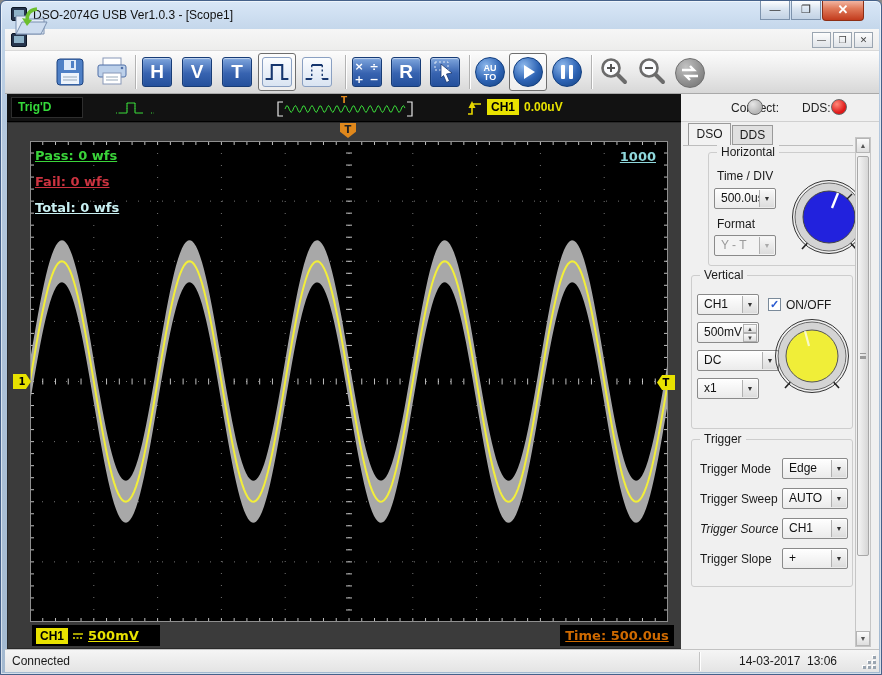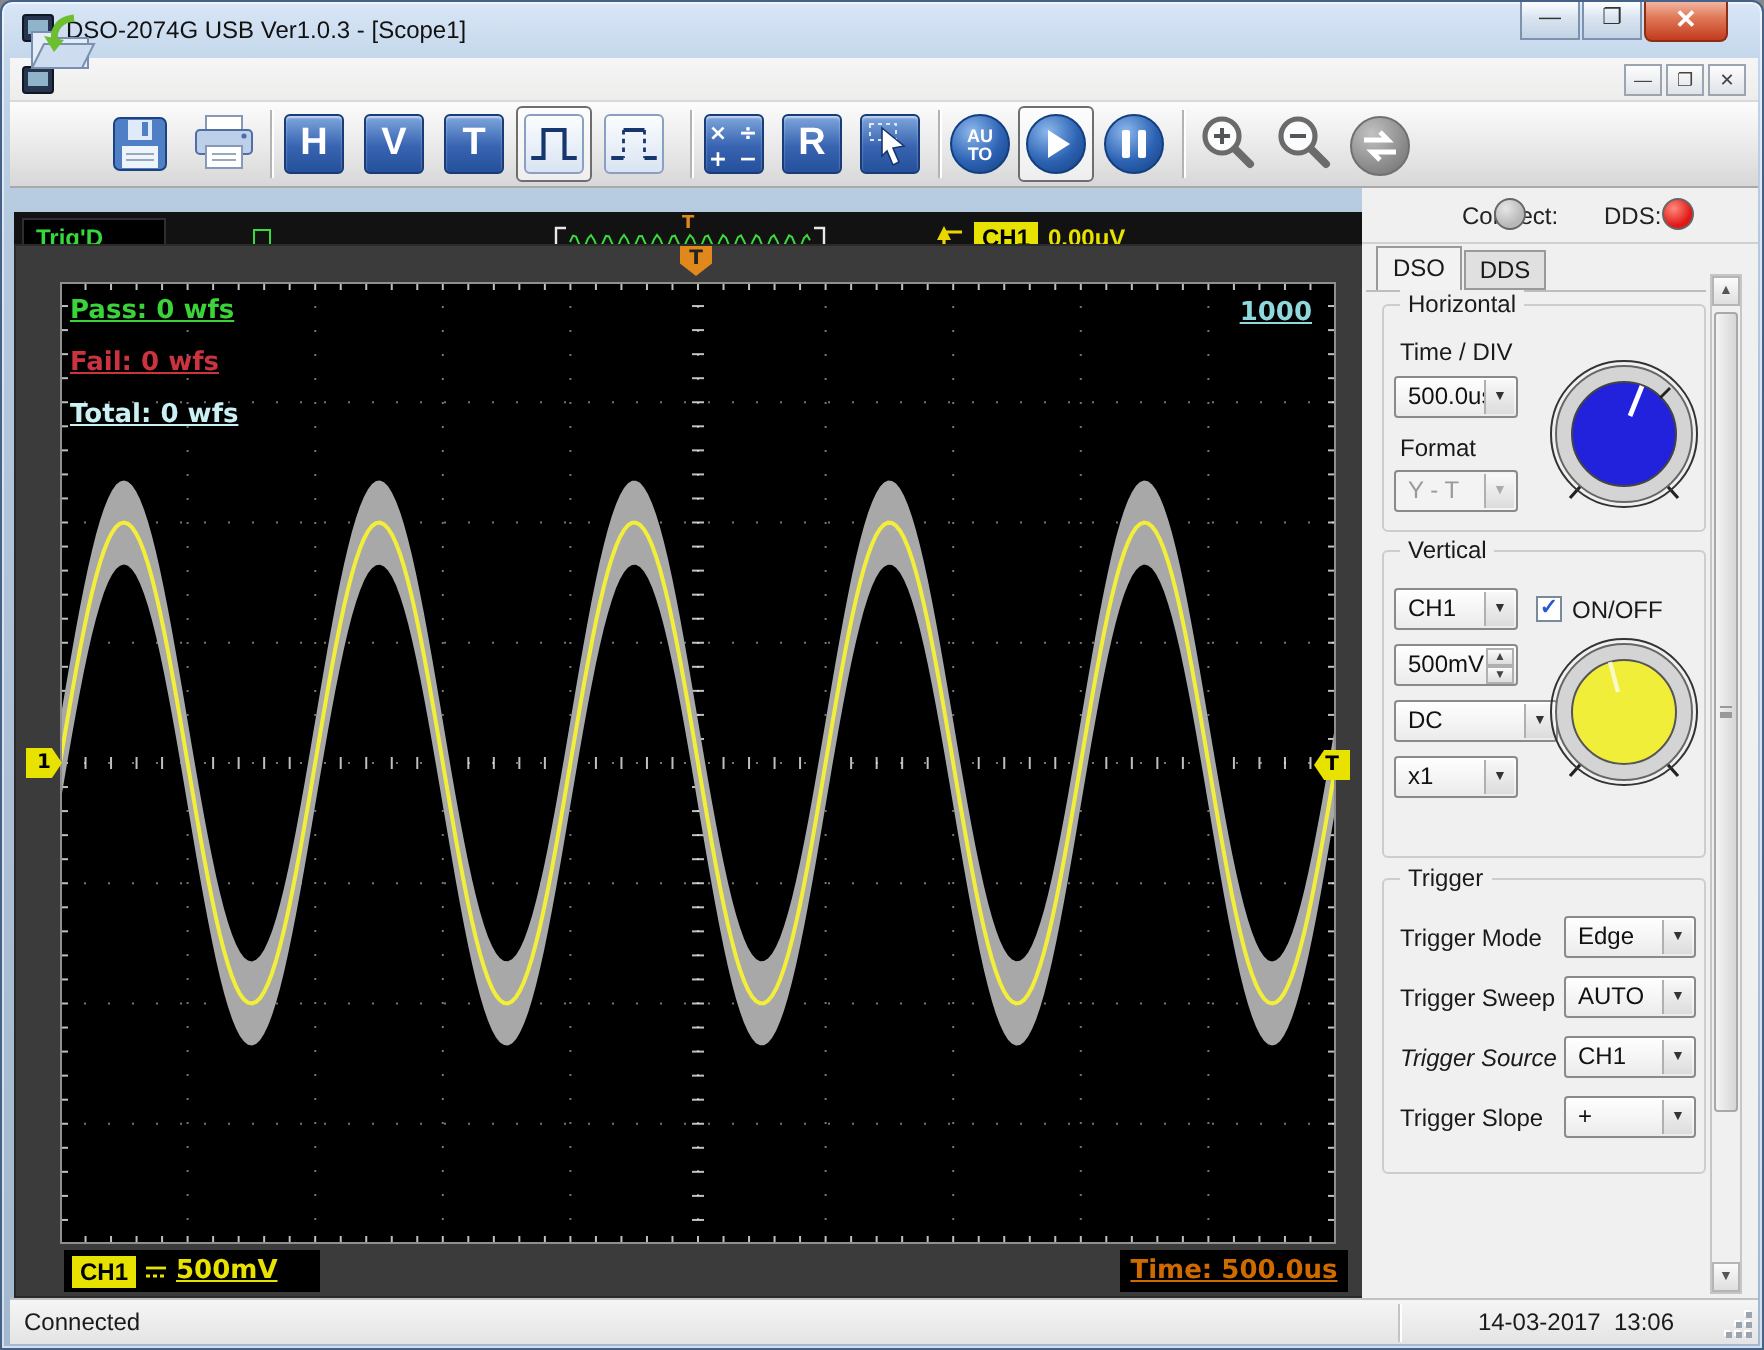--- a/index.html
+++ b/index.html
@@ -31,21 +31,21 @@
     background:linear-gradient(180deg,#7fa6dd,#3763b0 55%,#24509c);
     color:#fff;font-weight:bold;font-size:19px;line-height:28px;text-align:center;
     box-shadow:inset 0 1px 1px rgba(255,255,255,.55);}
   .tile-light{width:30px;height:30px;border-radius:3px;border:1px solid #8aa0c2;
     background:linear-gradient(180deg,#fbfdff,#d9e4f2);}
   .circ{width:30px;height:30px;border-radius:50%;border:1px solid #123f80;
     background:radial-gradient(circle at 35% 28%,#8db8ec,#2d63b4 55%,#14407e);
     color:#fff;text-align:center;}
   .sel-box{border:1px solid #6e6e6e;border-radius:3px;background:rgba(255,255,255,.55);}
   
-  .trig-bar{background:#121212;border-bottom:1px solid #000;margin-top:12px;}
+  .trig-bar{background:#121212;border-bottom:1px solid #000;}
   .trigd-box{background:#000;border:1px solid #2e2e2e;color:#35d93a;font-size:12px;font-weight:bold;
     padding:2px 6px;}
   .badge{background:#e8e200;color:#000;font-weight:bold;font-size:12px;padding:1px 4px;}
   .lvl{color:#e8e200;font-weight:bold;font-size:12px;}
   .gray-area{background:#f0f0f0;border-bottom:1px solid #d0d0d0;}
   .lamp{width:16px;height:16px;border-radius:50%;border:1px solid #666;}
   .small-lab{font-size:12px;color:#222;}
   
   .scope-frame{background:#3b3b3b;border:1px solid #2a2a2a;}
   .plot{background:#000;}
@@ -568,21 +568,21 @@
     <div class="abs binfo" style="left:552px;top:502px;width:114px;height:21px;justify-content:center;">
       <span class="ovl" style="position:static;color:#cf6a00;text-align:right;">Time: 500.0us</span>
     </div>
   </div>
 
   <div class="abs panel" style="left:680px;top:121px;width:198px;height:527px;">
     <div class="abs tab tab-active" style="left:7px;top:1px;width:43px;height:22px;">DSO</div>
     <div class="abs tab tab-idle" style="left:51px;top:3px;width:41px;height:20px;">DDS</div>
     <div class="abs" style="left:2px;top:23px;width:170px;height:1px;background:#bdbdbd;"></div>
 
-    <div class="abs grp" style="left:10px;top:30px;width:162px;height:114px;padding-left:23px;">
+    <div class="abs grp" style="left:27px;top:30px;width:162px;height:114px;padding-left:23px;">
       <div class="grp-label">Horizontal</div>
       <div class="abs lab" style="left:8px;top:16px;">Time / DIV</div>
       <div class="abs dd" style="left:5px;top:35px;width:62px;height:21px;">
         <span>500.0us</span>
         <span class="arr">▼</span>
       </div>
       <div class="abs lab" style="left:8px;top:64px;">Format</div>
       <div class="abs dd dd-dis" style="left:5px;top:82px;width:62px;height:21px;">
         <span>Y - T</span>
         <span class="arr">▼</span>

